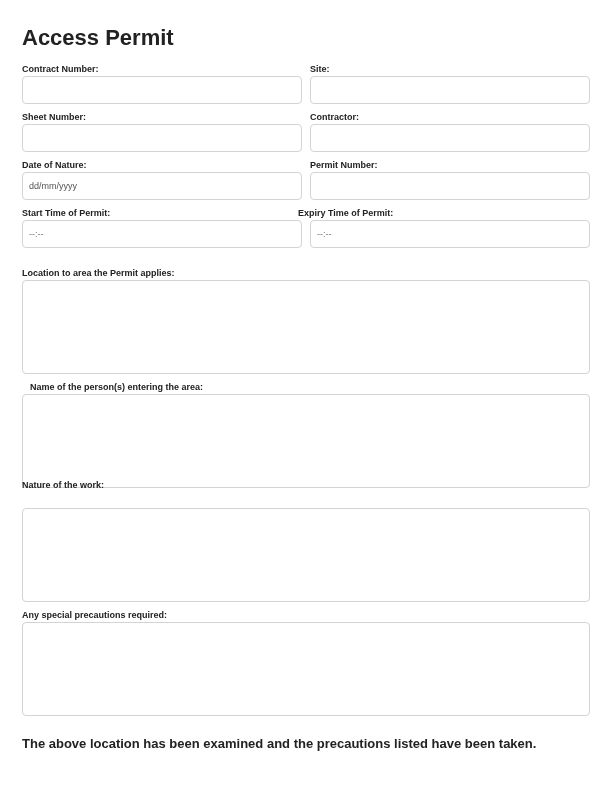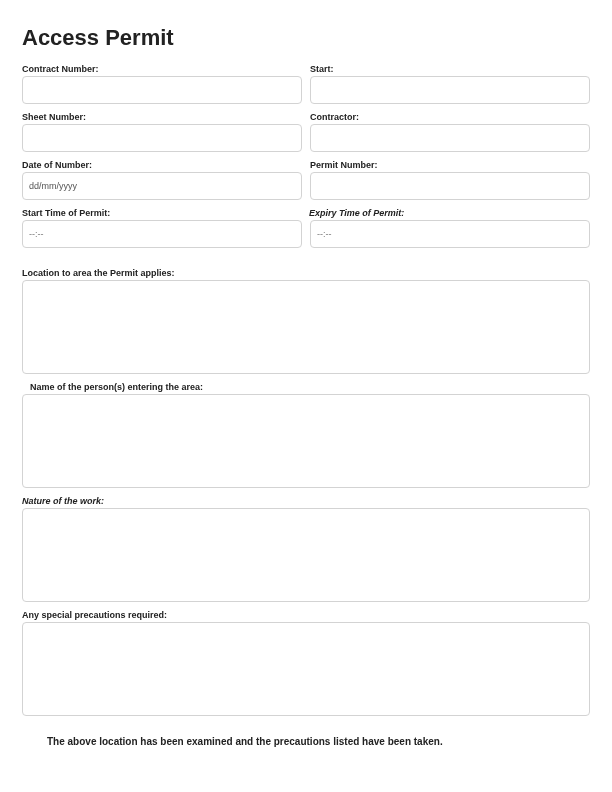--- a/index.html
+++ b/index.html
@@ -7,52 +7,52 @@
          font-family: "Liberation Sans", sans-serif; color: #222222; }
   .title { position: absolute; left: 22px; top: 25px; font-size: 22px; font-weight: bold; margin: 0; color: #222; }
   .lbl { position: absolute; font-size: 9px; font-weight: bold; color: #222; white-space: nowrap; }
   .inp { position: absolute; box-sizing: border-box; height: 28px; border: 1px solid #d3d3d3;
          border-radius: 4px; background: #fff; font-size: 9px; color: #555; padding: 0 6px;
          display: flex; align-items: center; font-family: "Liberation Sans", sans-serif; }
   .ta { position: absolute; box-sizing: border-box; left: 22px; width: 568px; height: 94px;
         border: 1px solid #d3d3d3; border-radius: 4px; background: #fff; }
   .col-l { left: 22px; width: 280px; }
   .col-r { left: 310px; width: 280px; }
-  .footer { position: absolute; left: 22px; top: 736px; font-size: 10px; font-weight: bold; color: #222; white-space: nowrap; margin-left: 25px; }
+  .footer { position: absolute; left: 22px; top: 736px; font-size: 13px; font-weight: bold; color: #222; white-space: nowrap; }
 </style>
 </head>
 <body>
 
 <h1 class="title">Access Permit</h1>
 
 <div class="lbl" style="left:22px;top:64px;">Contract Number:</div>
 <div class="inp col-l" style="top:76px;"></div>
-<div class="lbl" style="left:310px;top:64px;">Start:</div>
+<div class="lbl" style="left:310px;top:64px;">Site:</div>
 <div class="inp col-r" style="top:76px;"></div>
 
 <div class="lbl" style="left:22px;top:112px;">Sheet Number:</div>
 <div class="inp col-l" style="top:124px;"></div>
 <div class="lbl" style="left:310px;top:112px;">Contractor:</div>
 <div class="inp col-r" style="top:124px;"></div>
 
-<div class="lbl" style="left:22px;top:160px;">Date of Number:</div>
+<div class="lbl" style="left:22px;top:160px;">Date of Nature:</div>
 <div class="inp col-l" style="top:172px;">dd/mm/yyyy</div>
 <div class="lbl" style="left:310px;top:160px;">Permit Number:</div>
 <div class="inp col-r" style="top:172px;"></div>
 
 <div class="lbl" style="left:22px;top:208px;">Start Time of Permit:</div>
 <div class="inp col-l" style="top:220px;color:#777;">--:--</div>
-<div class="lbl" style="left:309px;top:208px;font-style:italic;">Expiry Time of Permit:</div>
+<div class="lbl" style="left:298px;top:208px;">Expiry Time of Permit:</div>
 <div class="inp col-r" style="top:220px;color:#777;">--:--</div>
 
 <div class="lbl" style="left:22px;top:268px;">Location to area the Permit applies:</div>
 <div class="ta" style="top:280px;"></div>
 
 <div class="lbl" style="left:22px;top:382px;margin-left:8px;">Name of the person(s) entering the area:</div>
 <div class="ta" style="top:394px;"></div>
 
-<div class="lbl" style="left:22px;top:496px;font-style:italic;">Nature of the work:</div>
+<div class="lbl" style="left:22px;top:480px;">Nature of the work:</div>
 <div class="ta" style="top:508px;"></div>
 
 <div class="lbl" style="left:22px;top:610px;">Any special precautions required:</div>
 <div class="ta" style="top:622px;"></div>
 
 <div class="footer">The above location has been examined and the precautions listed have been taken.</div>
 
 </body></html>

